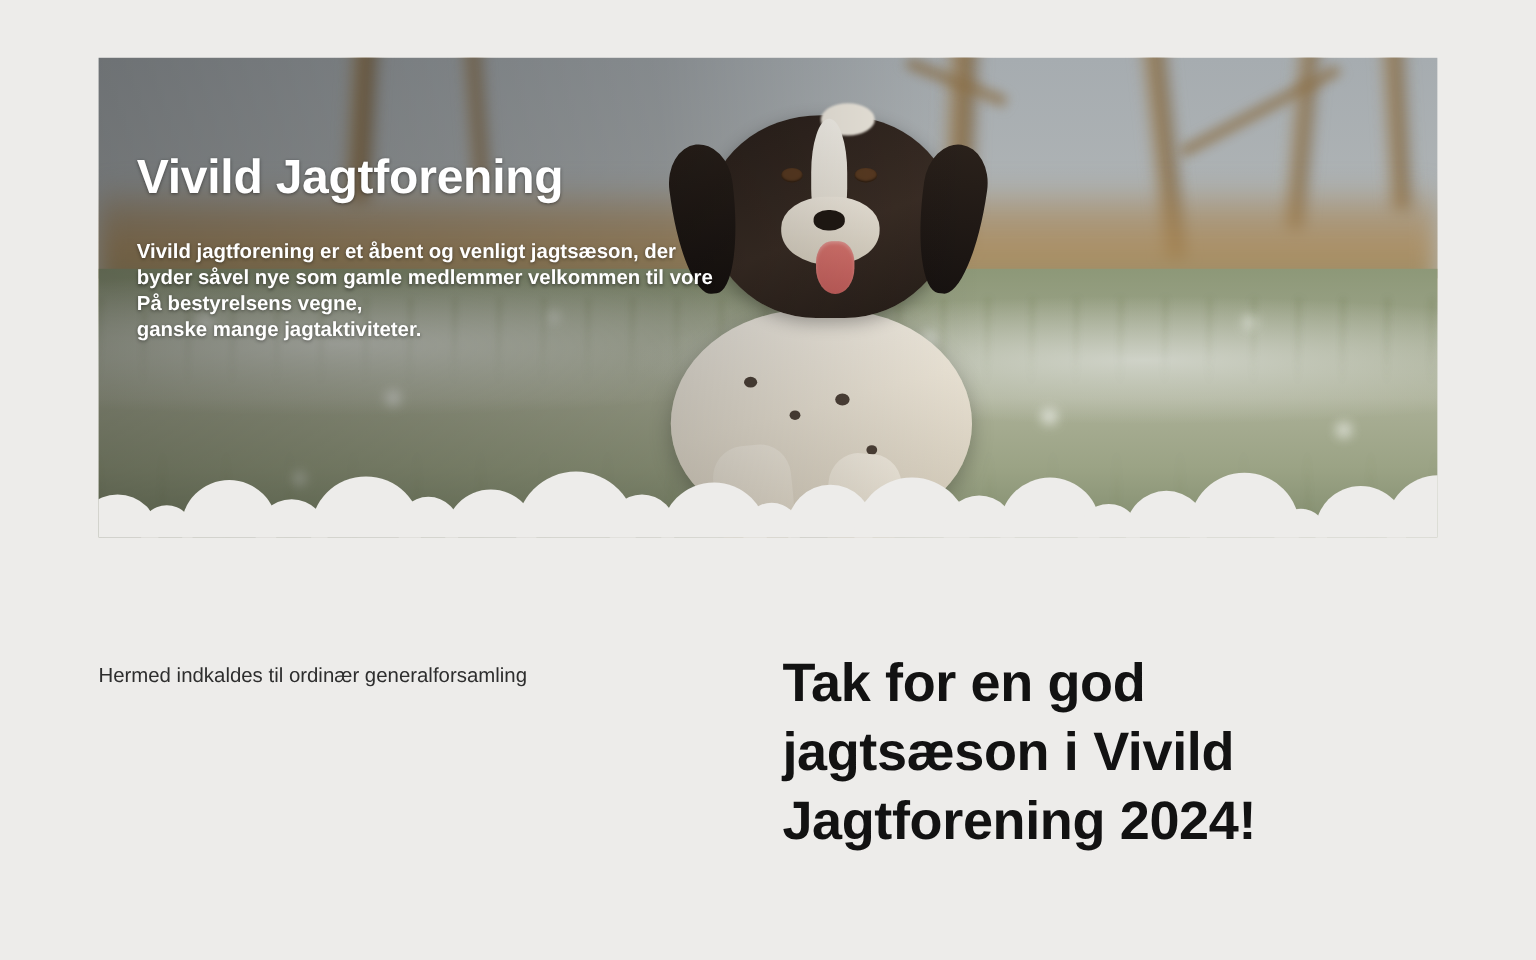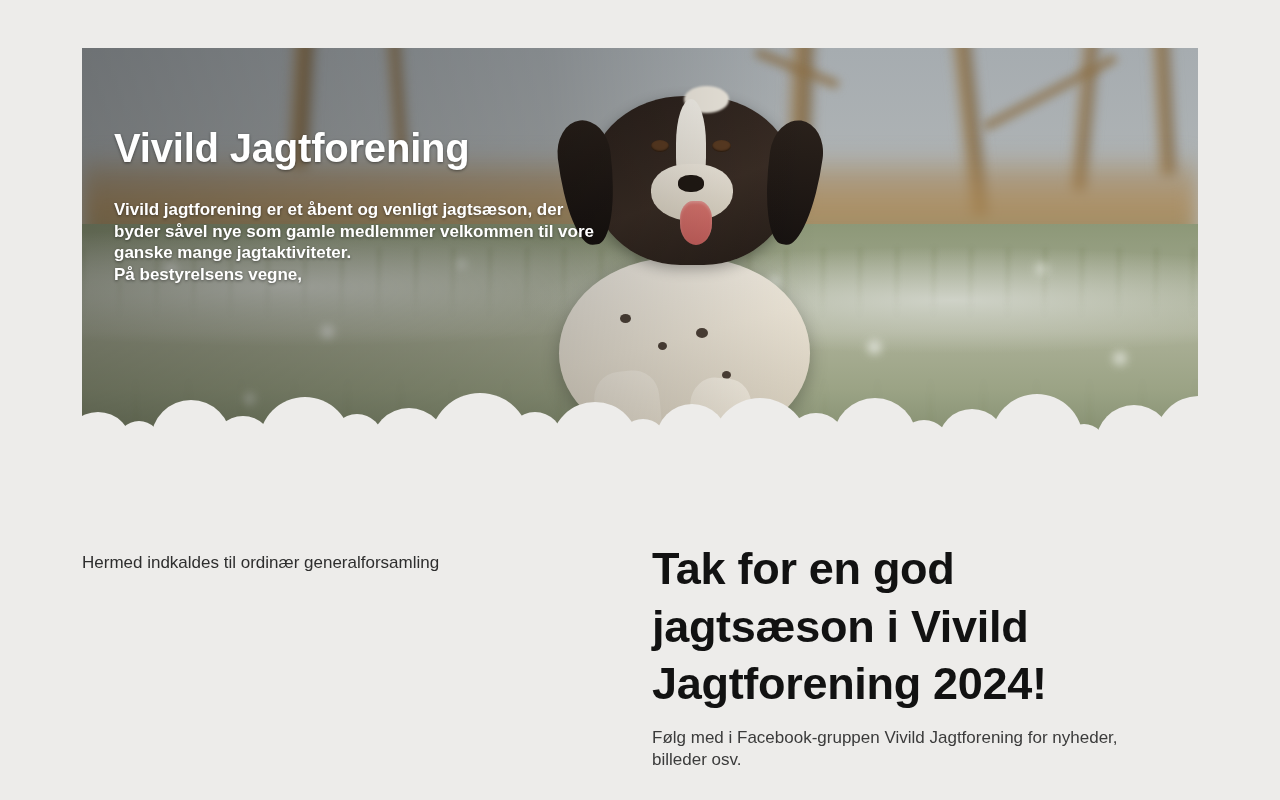--- a/index.html
+++ b/index.html
@@ -326,22 +326,22 @@
       </div>
 
       <div class="hero-scrim"></div>
     </div>
 
     <div class="hero-text">
       <h1 class="hero-title">Vivild Jagtforening</h1>
       <p class="hero-body">
         <span>Vivild jagtforening er et åbent og venligt jagtsæson, der</span>
         <span>byder såvel nye som gamle medlemmer velkommen til vore</span>
+        <span>På bestyrelsens vegne,</span>
         <span>ganske mange jagtaktiviteter.</span>
-        <span>På bestyrelsens vegne,</span>
       </p>
     </div>
 
     <div class="scallops">
 
     <i style="left: -18px; width: 68px; height: 68px; bottom: -30px;"></i>
         <i style="left: 34.7px; width: 44px; height: 44px; bottom: -15px;"></i>
         <i style="left: 68.8px; width: 80px; height: 80px; bottom: -30px;"></i>
         <i style="left: 130.8px; width: 60px; height: 60px; bottom: -26px;"></i>
         <i style="left: 177.3px; width: 92px; height: 92px; bottom: -39px;"></i>
@@ -363,17 +363,16 @@
         <i style="left: 1073.2px; width: 88px; height: 88px; bottom: -34px;"></i>
       </div>
   </div>
 
   <div class="columns">
     <div class="col col-left">
       <p class="article-sub">Hermed indkaldes til ordinær generalforsamling</p>
     </div>
     <div class="col col-right">
       <h2 class="article-title">Tak for en god jagtsæson i Vivild Jagtforening 2024!</h2>
-      <p class="article-sub">Følg med i Facebook-gruppen Vivild Jagtforening for nyheder, billeder osv.</p>
     </div>
   </div>
 
 </div>
 
 </body></html>

